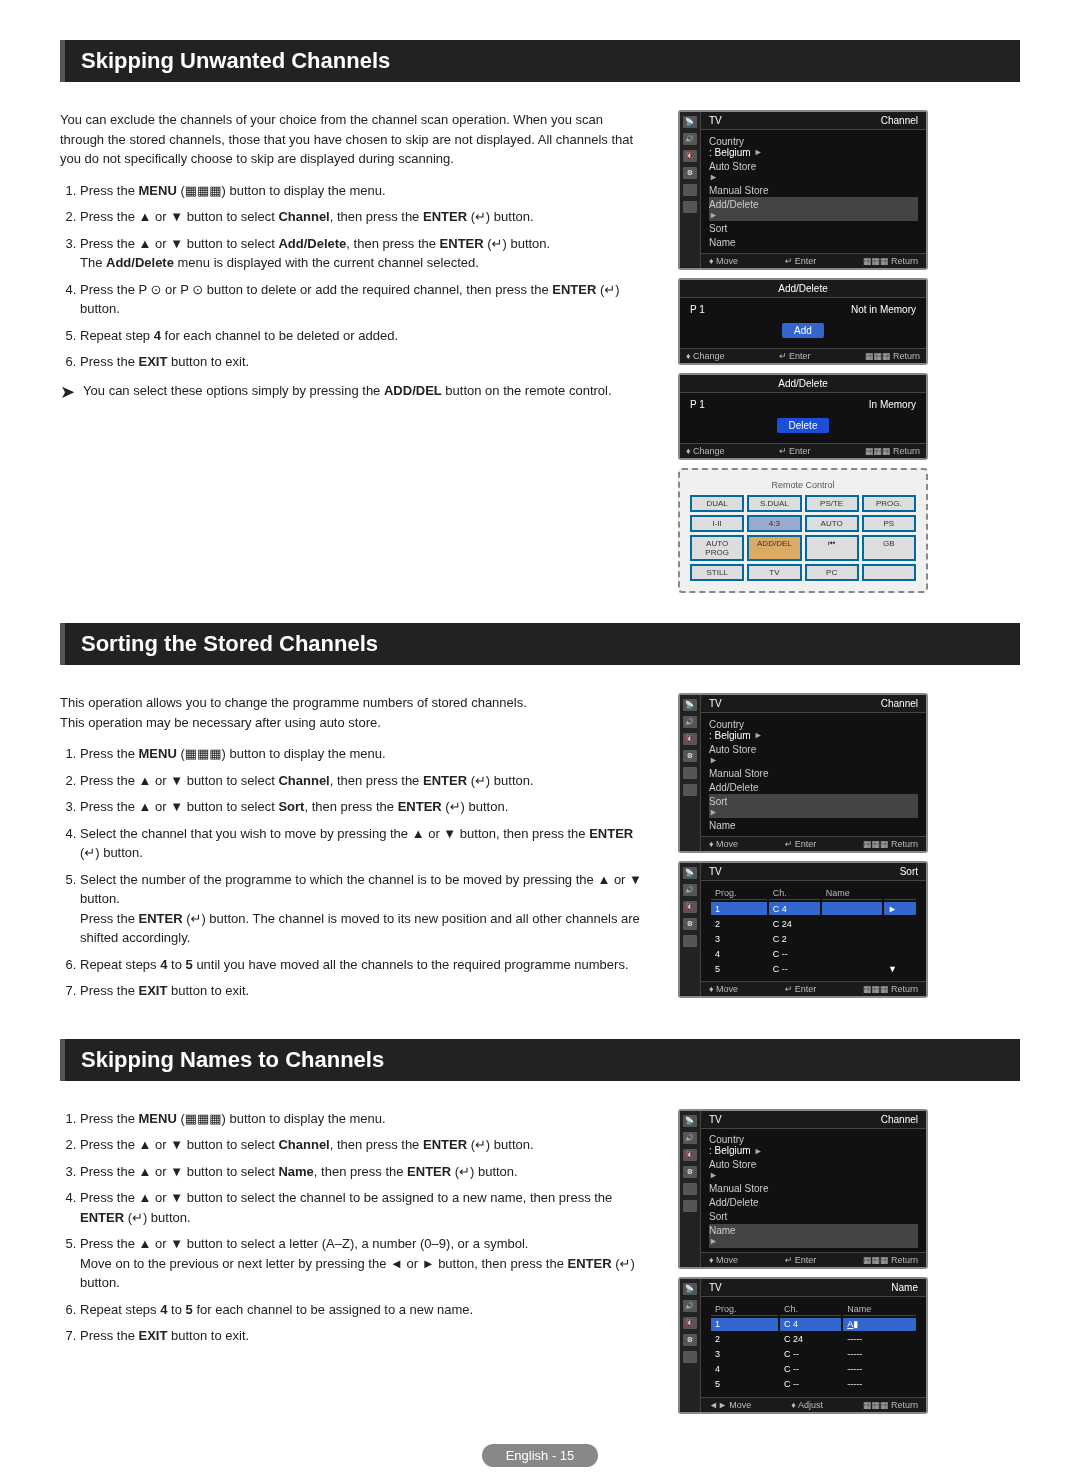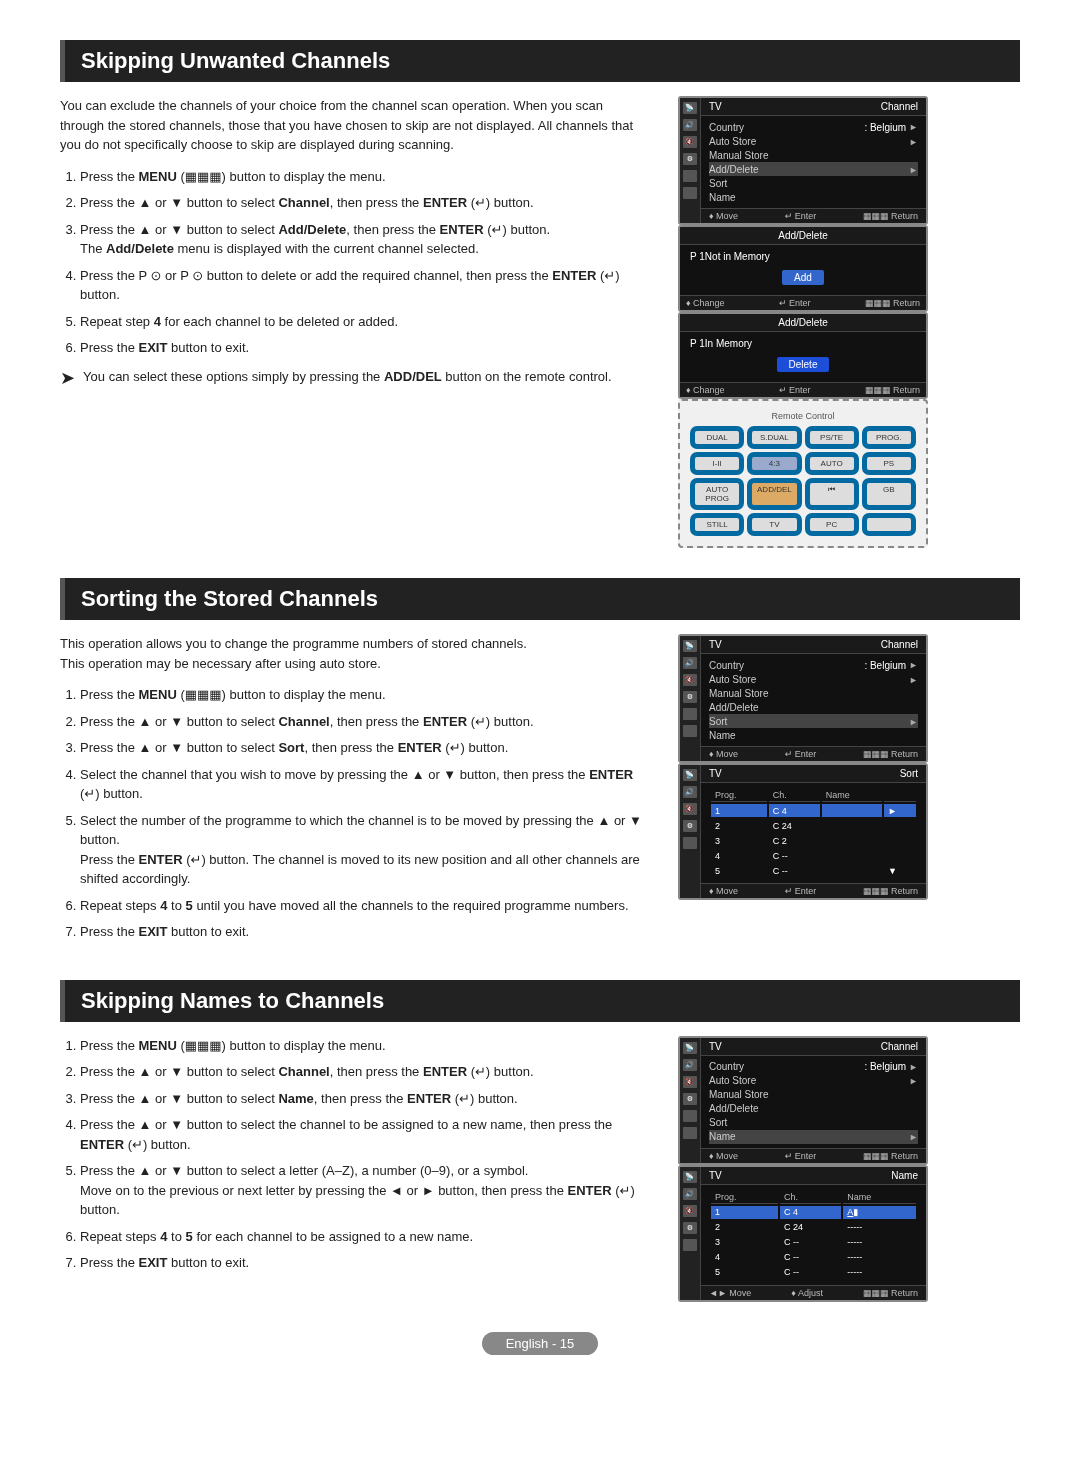--- a/index.html
+++ b/index.html
@@ -13,21 +13,21 @@
       padding: 40px 60px 40px 60px;
     }
 
     
     .section-header {
       background: #222;
       color: #fff;
       font-size: 22px;
       font-weight: bold;
       padding: 8px 16px;
-      margin-bottom: 14px;
+      margin-bottom: 28px;
       border-left: 5px solid #555;
     }
 
     .section {
       margin-bottom: 30px;
     }
 
     .section-intro {
       font-size: 13px;
       line-height: 1.5;
@@ -44,20 +44,21 @@
     .instructions {
       flex: 1;
       max-width: 590px;
     }
 
     .screenshots {
       width: 258px;
       flex-shrink: 0;
       display: flex;
       flex-direction: column;
+      gap: 8px;
       padding-left: 8px;
     }
 
     ol {
       padding-left: 20px;
       margin-bottom: 8px;
     }
 
     ol li {
       margin-bottom: 7px;
@@ -99,23 +100,24 @@
       border-bottom: 1px solid #444;
     }
 
     .tv-body {
       padding: 4px 8px;
     }
 
     .tv-row {
       display: flex;
       justify-content: space-between;
-      align-items: flex-end;
+      align-items: flex-start;
       padding: 1.5px 0;
       font-size: 10px;
+      flex-direction: column;
     }
 
     .tv-row.highlighted {
       background: #444;
     }
 
     .tv-row-label {
       color: #ccc;
     }
 
@@ -159,21 +161,21 @@
       border-bottom: 1px solid #444;
     }
 
     .add-delete-body {
       padding: 6px 10px;
       text-align: center;
     }
 
     .add-delete-row {
       display: flex;
-      justify-content: flex-start;
+      justify-content: space-between;
       margin-bottom: 4px;
       font-size: 10px;
     }
 
     .add-delete-btn {
       background: #3366cc;
       color: #fff;
       padding: 2px 12px;
       font-size: 10px;
       border-radius: 2px;
@@ -208,22 +210,22 @@
     .remote-grid {
       display: grid;
       grid-template-columns: repeat(4, 1fr);
       gap: 3px;
       font-size: 9px;
       color: #333;
     }
 
     .remote-btn {
       background: #ddd;
-      border: 5px solid #0369a1;
-      border-radius: 7px;
+      border: 2px solid #0369a1;
+      border-radius: 0;
       padding: 2px;
       text-align: center;
       font-size: 8px;
     }
 
     .remote-btn.blue { background: #99aacc; }
     .remote-btn.orange { background: #ddaa66; }
 
     
     .sort-table {

